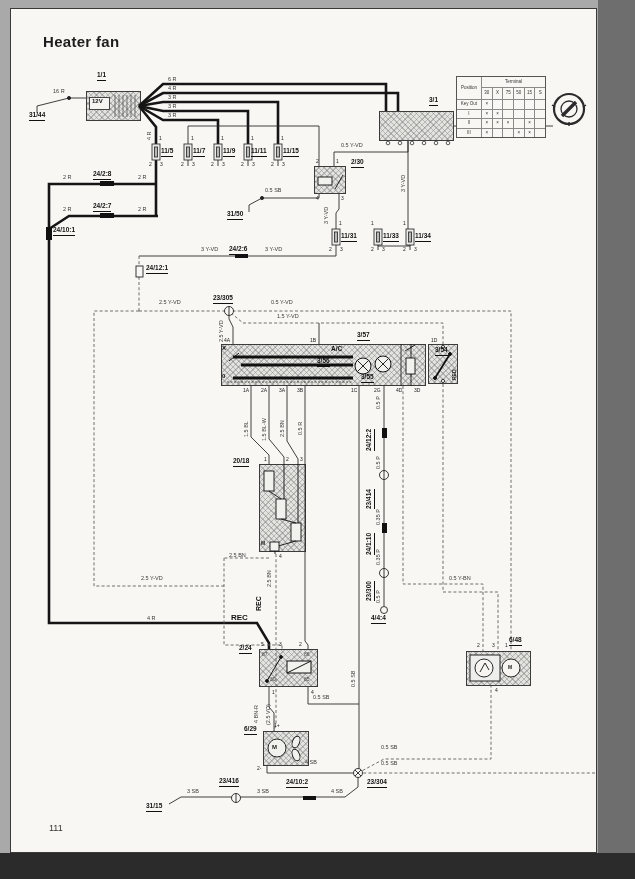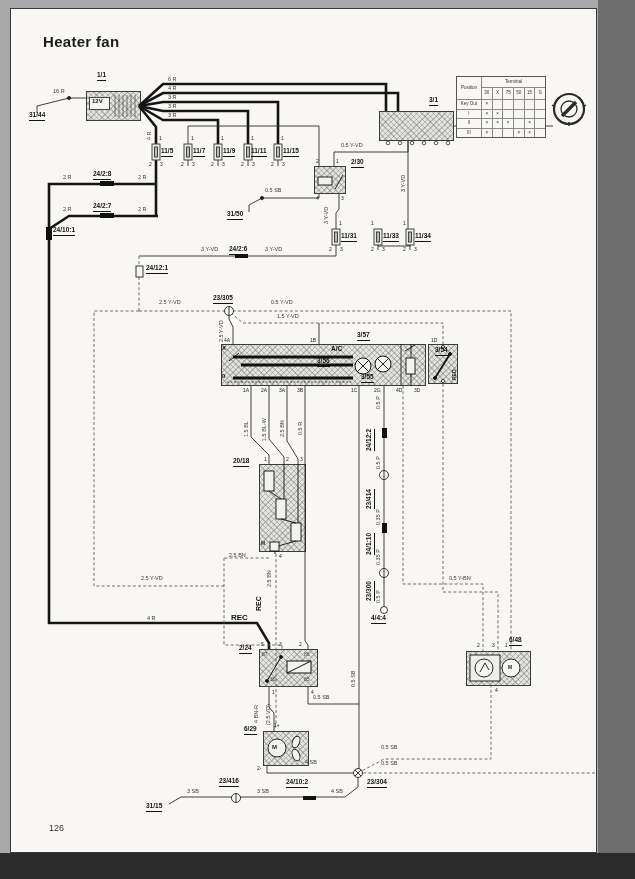--- a/index.html
+++ b/index.html
@@ -203,21 +203,21 @@
       </g>
       <g stroke="#2b2b2b" fill="none">
         <circle cx="558" cy="100" r="15" stroke-width="2.2"></circle>
         <circle cx="558" cy="100" r="8" stroke-width="1.3"></circle>
         <path d="M551,107 L565,93" stroke-width="3.4"></path>
         <path d="M541,96 L544,98 M575,96 L572,98 M558,117 V113" stroke-width="1.5"></path>
       </g>
     </svg>
 
     <div class="title">Heater fan</div>
-    <div class="pageno">126</div>
+    <div class="pageno">111</div>
 
     <span class="lbl" style="left:86px;top:63px;">1/1</span>
     <span class="lbl nound" style="left:81px;top:89px;font-size:6px;">12V</span>
     <span class="lbl" style="left:18px;top:103px;">31/44</span>
     <span class="lbl" style="left:150px;top:139px;">11/5</span>
     <span class="lbl" style="left:182px;top:139px;">11/7</span>
     <span class="lbl" style="left:212px;top:139px;">11/9</span>
     <span class="lbl" style="left:240px;top:139px;">11/11</span>
     <span class="lbl" style="left:272px;top:139px;">11/15</span>
     <span class="lbl" style="left:418px;top:88px;">3/1</span>

